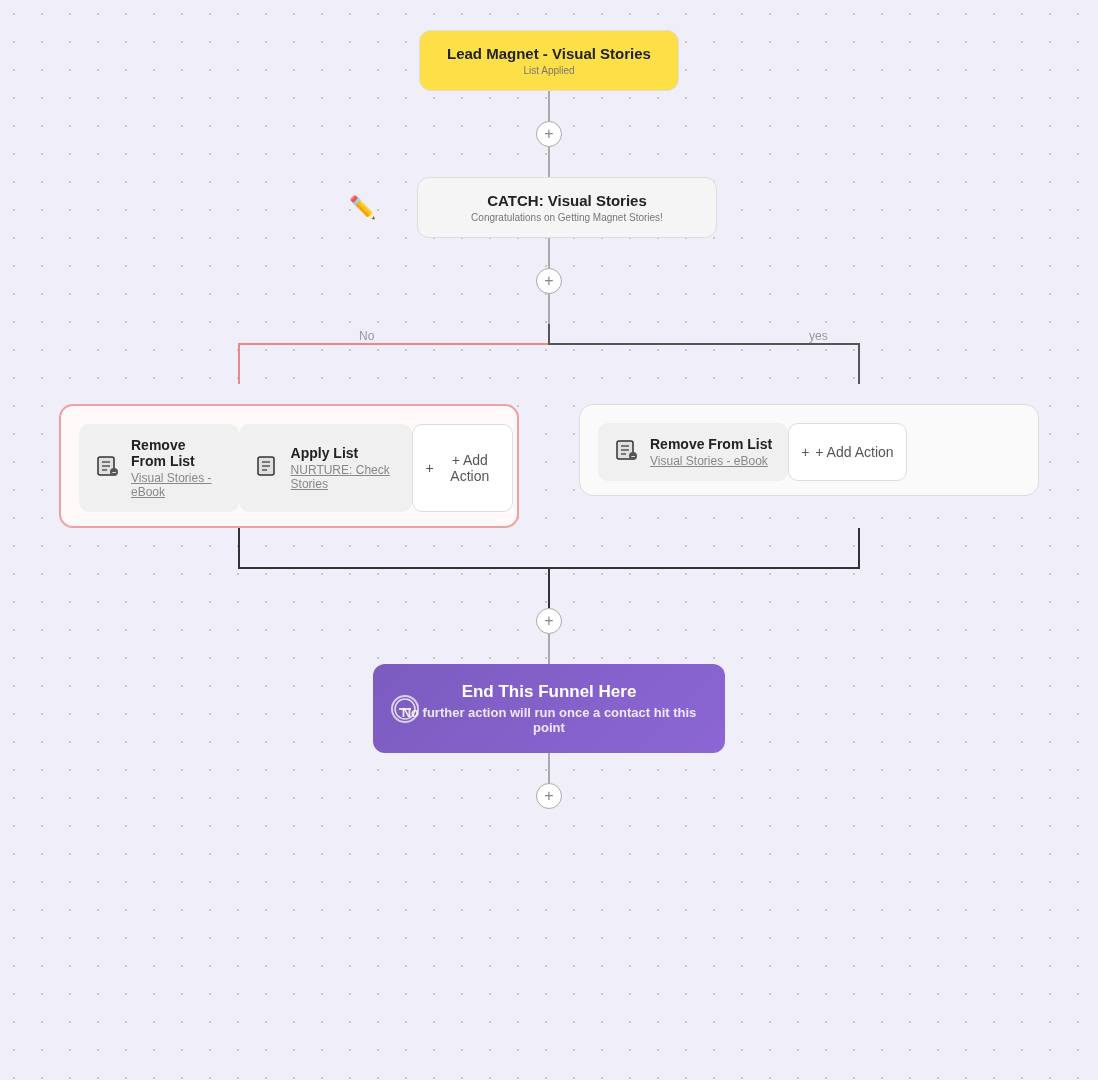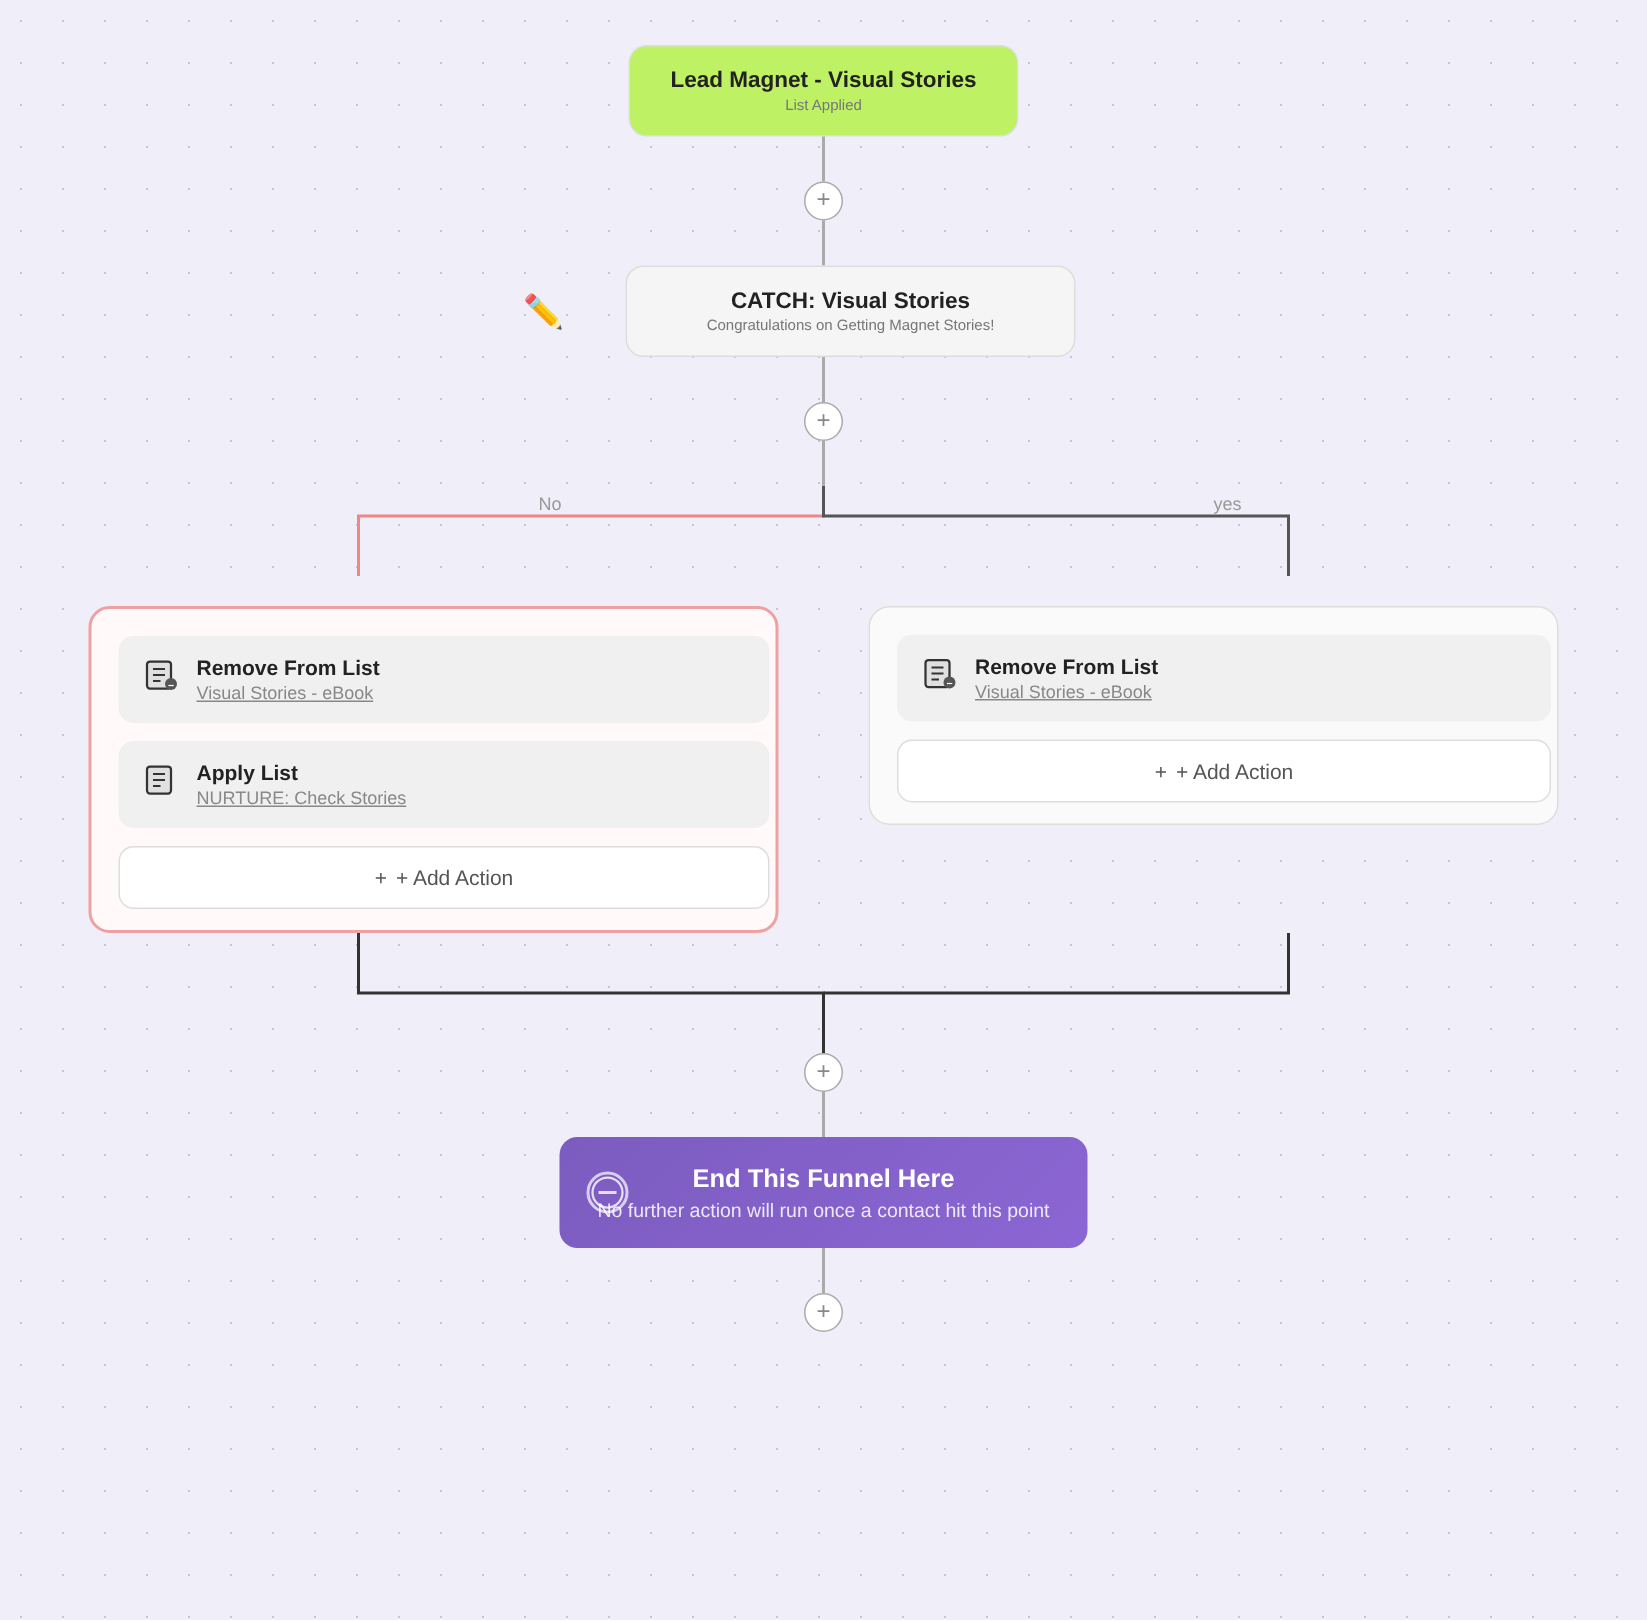--- a/index.html
+++ b/index.html
@@ -38,21 +38,21 @@
     }
 
     .node-subtitle {
       font-size: 10px;
       color: #777;
       margin-top: 3px;
     }
 
     
     .trigger-node {
-      background: #bef264;
+      background: #fde047;
       border: 1.5px solid #ddd;
       width: 260px;
     }
 
     
     .email-node {
       background: #f5f5f5;
       border: 1.5px solid #ddd;
       width: 300px;
       position: relative;
@@ -76,20 +76,21 @@
     }
 
     .end-node .node-title {
       color: #fff;
       font-size: 17px;
     }
 
     .end-node .node-subtitle {
       color: rgba(255,255,255,0.85);
       font-size: 13px;
+      font-weight: bold;
     }
 
     .end-node-icon {
       position: absolute;
       left: 18px;
       top: 50%;
       transform: translateY(-50%);
       width: 28px;
       height: 28px;
       border-radius: 50%;
@@ -141,22 +142,21 @@
       width: 100%;
       margin-top: 0;
     }
 
     
     .branch-box {
       border-radius: 14px;
       padding: 18px 4px 14px 18px;
       width: 460px;
       display: flex;
-      flex-direction: column;
-      gap: 12px;
+      flex-direction: row;
       position: relative;
       z-index: 2;
     }
 
     .branch-box-no {
       border: 2px solid #f0a0a0;
       background: #fff9f9;
     }
 
     .branch-box-yes {

